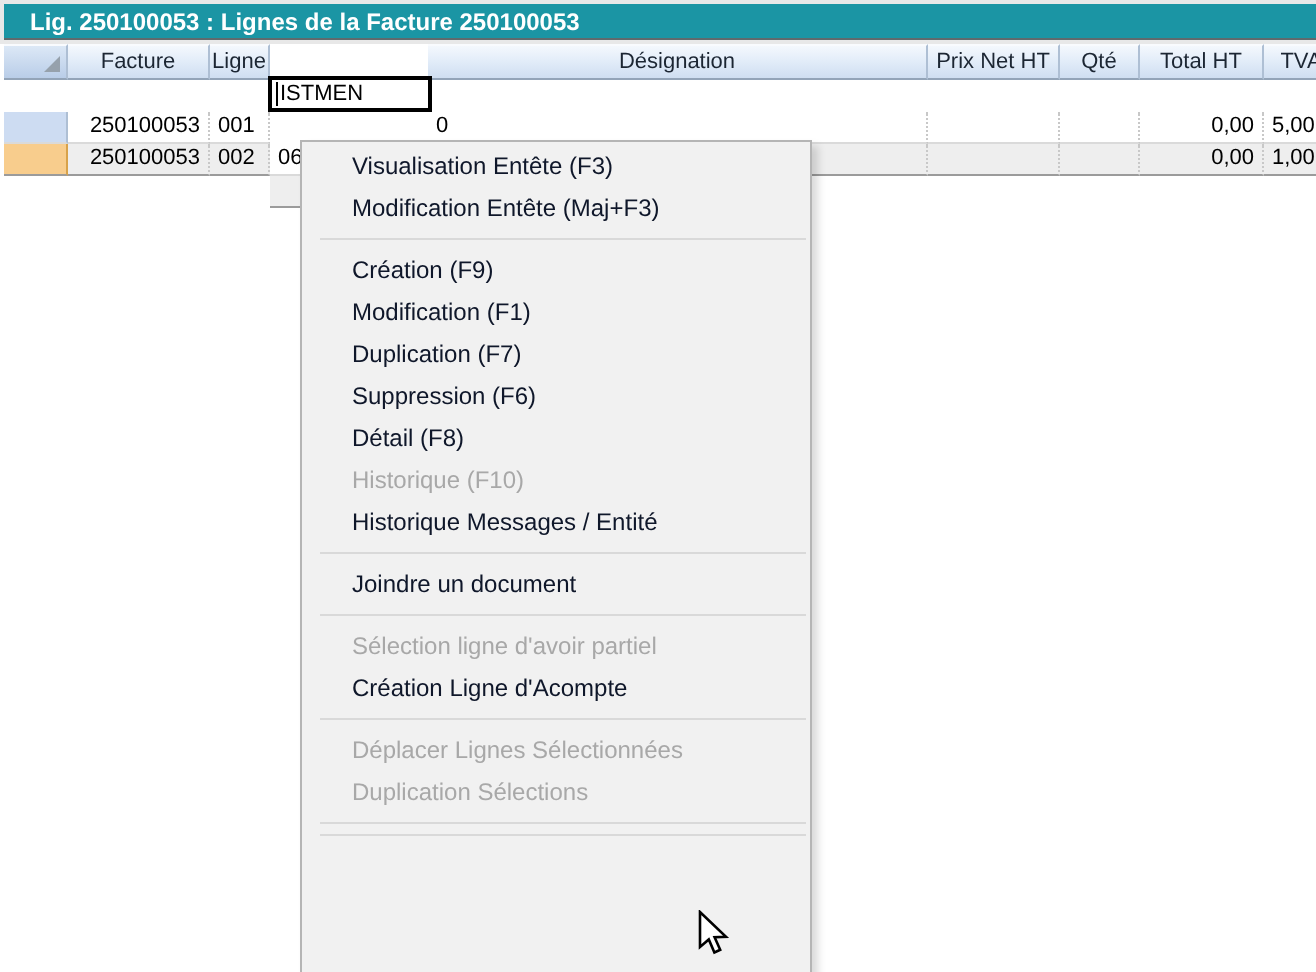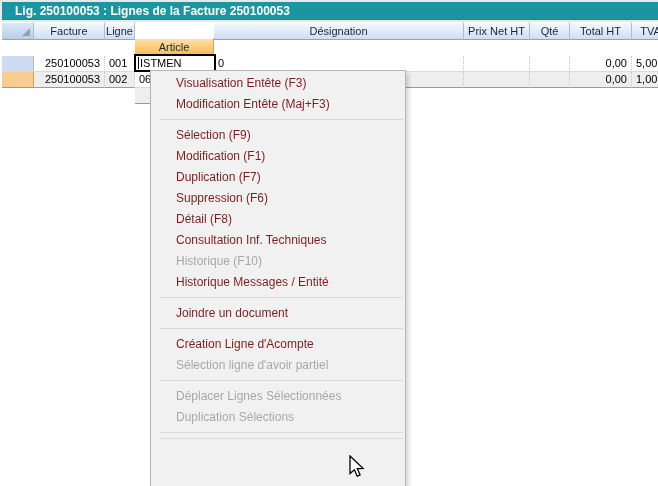--- a/index.html
+++ b/index.html
@@ -37,32 +37,32 @@
   .data-row .cell { height:16px; line-height:15px;
          border-right:1px dotted #c8c8c8; border-bottom:1px solid #dadada; }
   .row2 .cell { background:#eeeeee; border-bottom:1px solid #9b9b9b; }
   .row1 .cell { background:#ffffff; }
   .cell.selcol-blue { background:#cddcf2 !important; border-right:1px solid #aebfd4; }
   .cell.selcol-orange { background:#f8cd8d !important; border-right:1px solid #d8a24a; }
   .al-r { text-align:right; padding-right:4px; }
   .al-l { text-align:left; padding-left:4px; }
 
   
-  #editbox { position:absolute; left:132px; top:32px; width:82px; height:18px;
+  #editbox { position:absolute; left:132px; top:16px; width:82px; height:18px;
              background:#ffffff; border:2px solid #000000; font-size:11px;
              line-height:14px; padding-left:2px; display:flex; align-items:center; }
   #editbox .caret { display:inline-block; width:1px; height:12px; background:#000;
              margin-right:1px; }
 
   
   #context-menu { position:absolute; left:150px; top:70px; width:256px; height:430px;
              background:#f1f1f1; border:1px solid #b5b5b5;
              box-shadow:3px 3px 4px rgba(0,0,0,0.15); padding-top:2px; }
   .menu-item { height:21px; line-height:21px; padding-left:25px; font-size:12px;
-             color:#7f1d1d; white-space:nowrap; }
+             color:#0f172a; white-space:nowrap; }
   .menu-item.disabled { color:#a8a8a8; }
   .menu-item.highlighted { background:#9ed3f6; }
   .menu-sep { height:1px; background:#d9d9d9; margin:4px 2px 5px 9px; }
 
   
   #cursor { position:absolute; left:349px; top:455px; width:18px; height:26px; }
 </style>
 </head>
 <body>
 
@@ -116,33 +116,32 @@
       <span class="caret"></span>
         <span>ISTMEN</span>
     </div>
 
   </div>
 
   <div id="context-menu">
     <div class="menu-item">Visualisation Entête (F3)</div>
     <div class="menu-item">Modification Entête (Maj+F3)</div>
     <div class="menu-sep"></div>
-    <div class="menu-item">Sélection (F9)</div>
+    <div class="menu-item">Création (F9)</div>
     <div class="menu-item">Modification (F1)</div>
     <div class="menu-item">Duplication (F7)</div>
     <div class="menu-item">Suppression (F6)</div>
     <div class="menu-item">Détail (F8)</div>
-    <div class="menu-item">Consultation Inf. Techniques</div>
     <div class="menu-item disabled">Historique (F10)</div>
     <div class="menu-item">Historique Messages / Entité</div>
     <div class="menu-sep"></div>
     <div class="menu-item">Joindre un document</div>
     <div class="menu-sep"></div>
+    <div class="menu-item disabled">Sélection ligne d'avoir partiel</div>
     <div class="menu-item">Création Ligne d'Acompte</div>
-    <div class="menu-item disabled">Sélection ligne d'avoir partiel</div>
     <div class="menu-sep"></div>
     <div class="menu-item disabled">Déplacer Lignes Sélectionnées</div>
     <div class="menu-item disabled">Duplication Sélections</div>
     <div class="menu-sep"></div>
     <div class="menu-sep"></div>
   </div>
 
   <svg id="cursor" viewBox="0 0 18 26">
     <polygon points="1,1 1,18.5 5.4,14.7 8.2,21.2 11.1,19.9 8.3,13.6 14,13.4" fill="#ffffff" stroke="#000000" stroke-width="1.3"></polygon>
   </svg>

